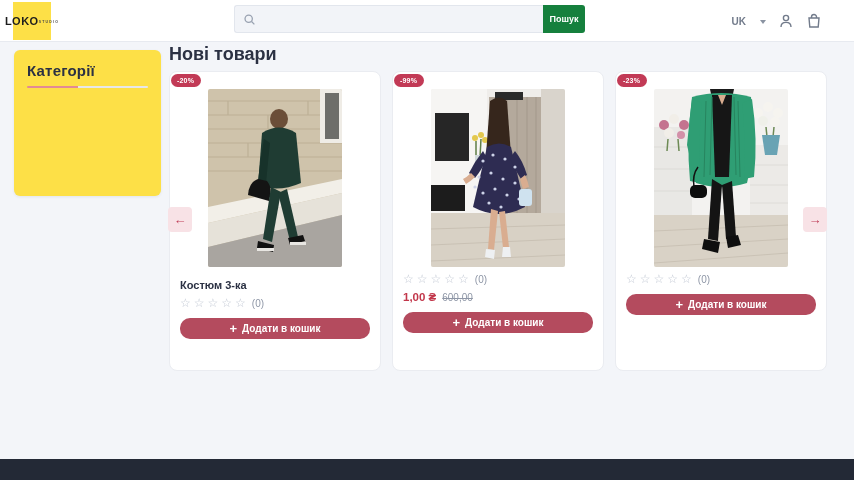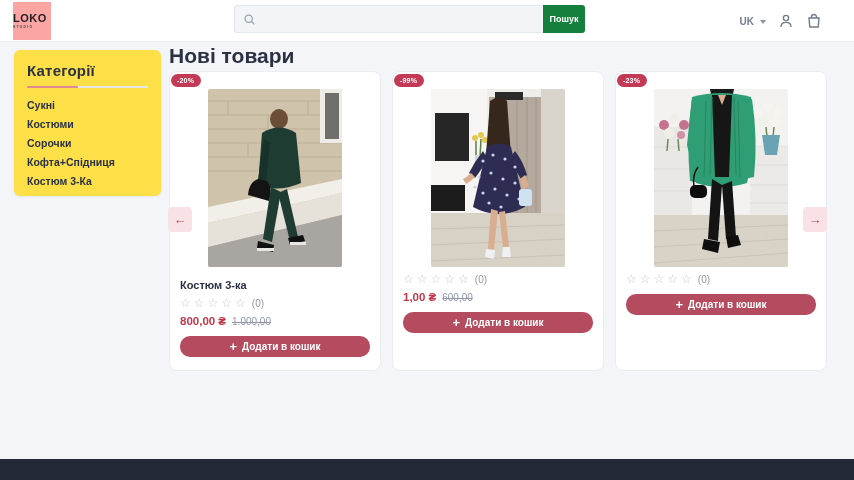--- a/index.html
+++ b/index.html
@@ -10,22 +10,22 @@
     overflow:hidden; margin:0 auto;
   }
 
   
   .header {
     position:absolute; top:0; left:0; right:0; height:42px;
     background:#ffffff; border-bottom:1px solid #e7eaf0; z-index:5;
   }
   .logo-box {
     position:absolute; left:13px; top:2px; width:38px; height:38px;
-    background:#fca5a5; display:flex; flex-direction:column;
-    justify-content:center; cursor:pointer;
+    background:#fde047; display:flex; flex-direction:row;
+    align-items:center; justify-content:center; cursor:pointer;
   }
   .logo-title { font-size:11px; font-weight:bold; color:#1d1d1d; letter-spacing:0.5px; line-height:11px; }
   .logo-sub { font-size:3.5px; font-weight:bold; color:#4a4a4a; letter-spacing:1.2px; margin-top:1px; }
 
   .search-wrap { position:absolute; left:234px; top:5px; height:28px; display:flex; }
   .search-input-box {
     position:relative; width:309px; height:28px;
     background:#f2f4f8; border:1px solid #e2e6ed; border-right:none;
     border-radius:3px 0 0 3px;
   }
@@ -37,41 +37,41 @@
   .search-icon { position:absolute; left:8px; top:7px; width:13px; height:13px; color:#99a2b1; }
   .search-btn {
     width:42px; height:28px; background:#15803d; color:#fff;
     border:none; border-radius:0 3px 3px 0; font-size:9px; font-weight:bold;
     cursor:pointer; font-family:inherit;
   }
   .hdr-right {
     position:absolute; right:32px; top:0; height:42px;
     display:flex; align-items:center; gap:12px; color:#727b8b;
   }
-  .lang { display:flex; align-items:center; gap:6px; font-size:10px; font-weight:bold; cursor:pointer; }
+  .lang { display:flex; align-items:center; gap:14px; font-size:10px; font-weight:bold; cursor:pointer; }
   .chev { width:0; height:0; border-left:3px solid transparent; border-right:3px solid transparent; border-top:4px solid #8a93a2; margin-top:1px; }
   .hdr-ic { width:16px; height:16px; cursor:pointer; color:#727b8b; }
 
   
   .sidebar {
     position:absolute; left:14px; top:50px; width:147px; height:146px;
     background:#fde047; border-radius:6px; box-shadow:0 1px 3px rgba(40,50,80,.08);
     padding:12px 13px;
   }
   .sidebar h2 { font-size:15px; font-weight:bold; color:#2b3143; letter-spacing:.2px; }
   .sb-divider {
     margin-top:7px; height:2px;
     background:linear-gradient(to right,#e28a94 0 42%,#e7e7ea 42% 100%);
     border-radius:1px;
   }
   .sb-list { margin-top:12px; display:flex; flex-direction:column; gap:8px; }
   .sb-item { font-size:10.5px; font-weight:bold; color:#2b3143; cursor:pointer; line-height:11px; }
 
   
-  .main-title { position:absolute; left:169px; top:44px; font-size:21px; font-weight:bold; color:#2b3143; }
+  .main-title { position:absolute; left:169px; top:44px; font-size:18px; font-weight:bold; color:#2b3143; }
   .cards { position:absolute; left:169px; top:71px; display:flex; gap:11px; }
   .card {
     position:relative; width:212px; height:300px; background:#fff;
     border:1px solid #eaecf1; border-radius:8px;
   }
   .badge {
     position:absolute; left:1px; top:2px; z-index:2;
     background:#c23a56; color:#fff; font-size:7px; font-weight:bold;
     padding:3px 7px 3px 6px; border-radius:9px; letter-spacing:.2px;
   }
@@ -139,27 +139,20 @@
       <svg class="hdr-ic" viewBox="0 0 16 16" fill="none" stroke="currentColor" stroke-width="1.4">
         <path d="M3 5 h10 l-0.8 9 h-8.4 z"></path>
           <path d="M5.5 5 v-1 a2.5 2.5 0 0 1 5 0 v1"></path>
       </svg>
     </div>
   </div>
 
   <div class="sidebar">
     <h2>Категорії</h2>
     <div class="sb-divider"></div>
-    <div class="sb-list">
-      <div class="sb-item">Сукні</div>
-      <div class="sb-item">Костюми</div>
-      <div class="sb-item">Сорочки</div>
-      <div class="sb-item">Кофта+Спідниця</div>
-      <div class="sb-item">Костюм 3-Ка</div>
-    </div>
   </div>
 
   <div class="main-title">Нові товари</div>
 
   <div class="cards">
 
     <div class="card">
       <div class="badge">-20%</div>
       <svg class="prod-img" viewBox="0 0 134 178">
         <rect width="134" height="178" fill="#cfc3ab"></rect>
@@ -193,24 +186,20 @@
       </svg>
       <div class="card-info">
         <div class="prod-title">Костюм 3-ка</div>
         <div class="stars-row">
           <span class="star">☆</span>
           <span class="star">☆</span>
           <span class="star">☆</span>
           <span class="star">☆</span>
           <span class="star">☆</span>
           <span class="rating-count">(0)</span>
-        </div>
-        <div class="price-row">
-          <span class="price">800,00 ₴</span>
-          <span class="old-price">1.000,00</span>
         </div>
         <button class="add-btn">
           <span class="plus">+</span>
           <span>Додати в кошик</span>
         </button>
       </div>
     </div>
 
     <div class="card">
       <div class="badge">-99%</div>

